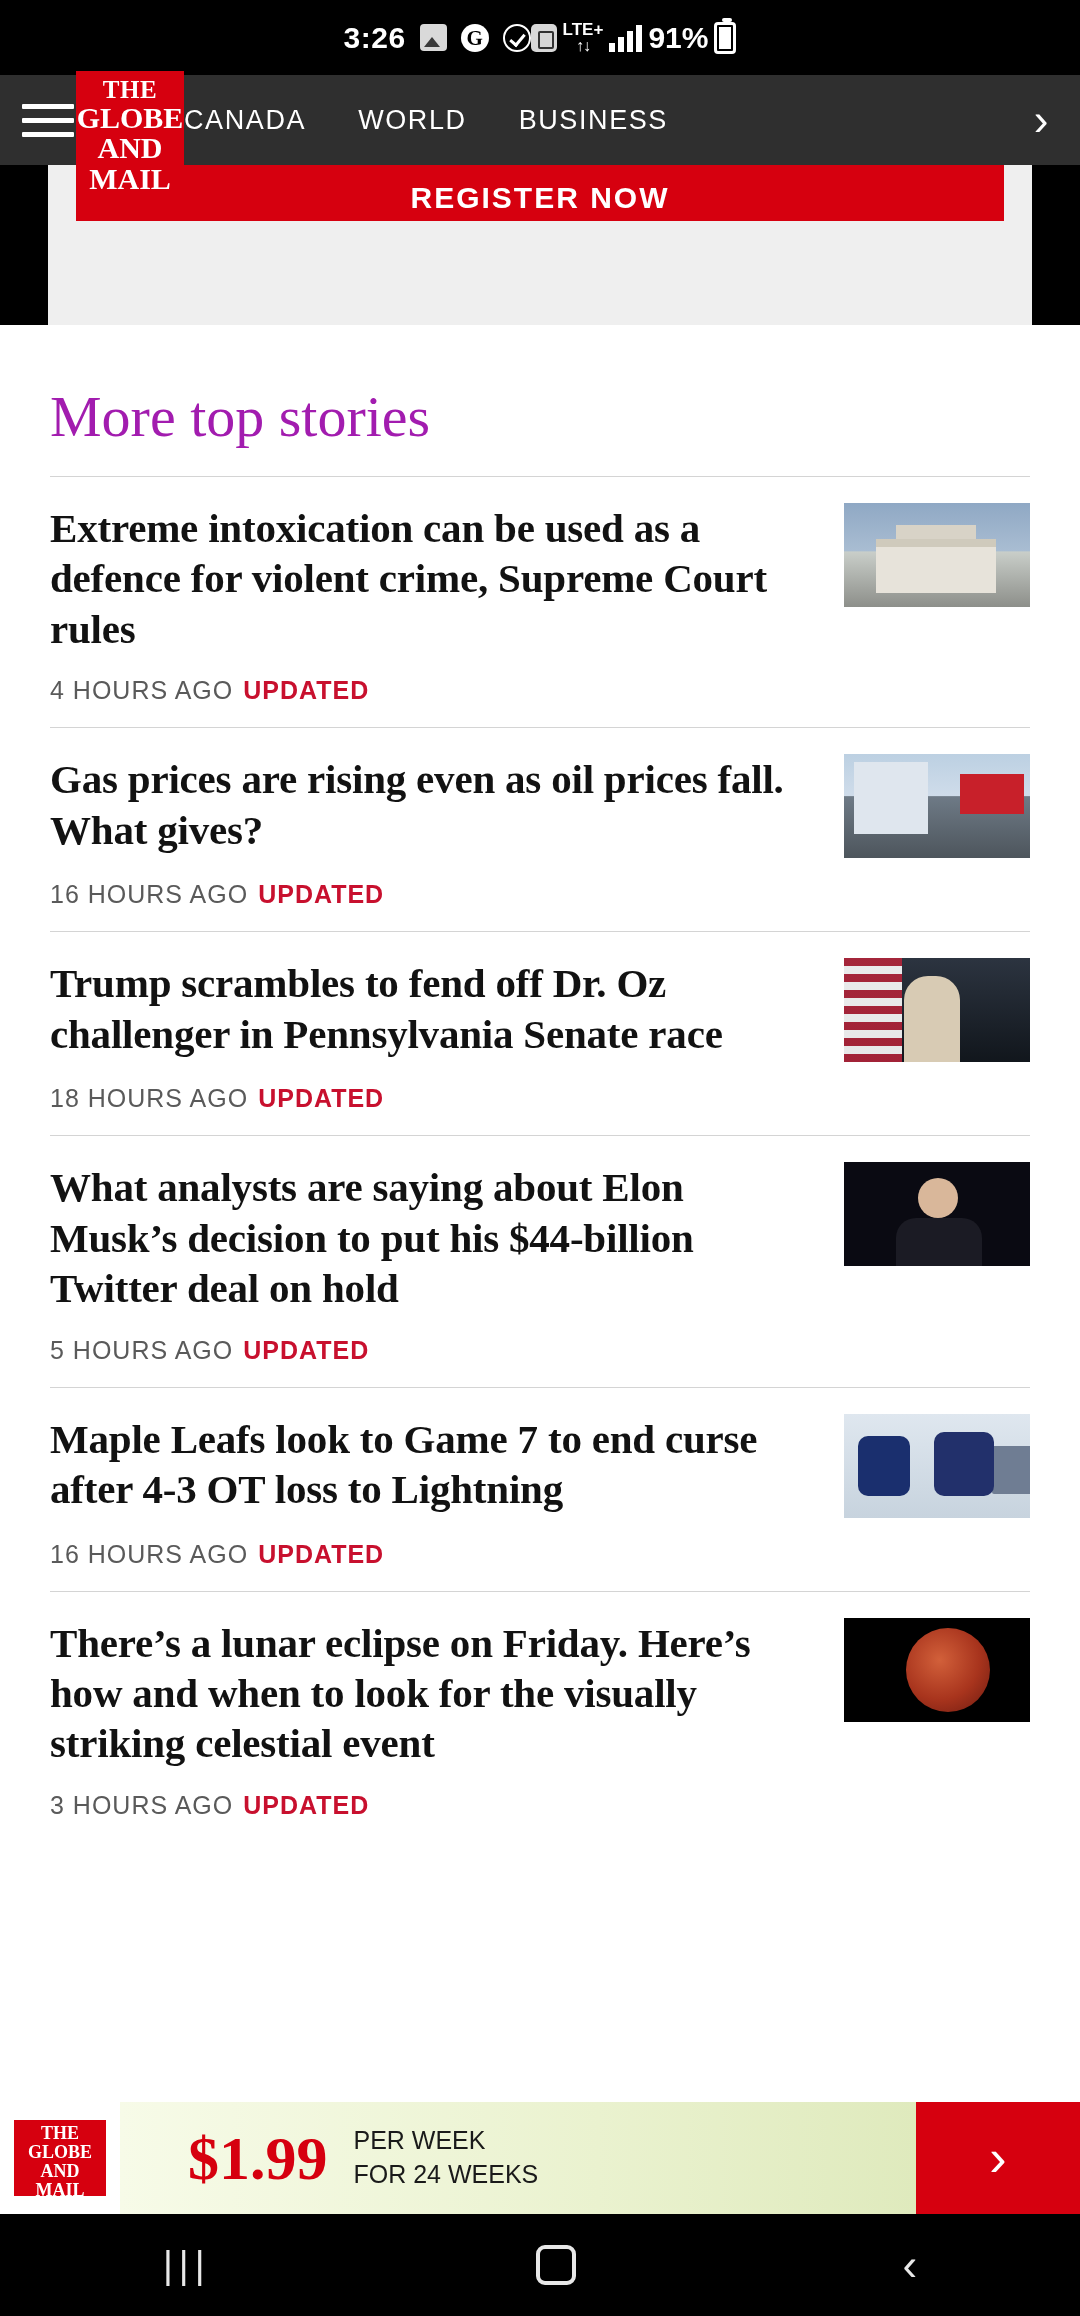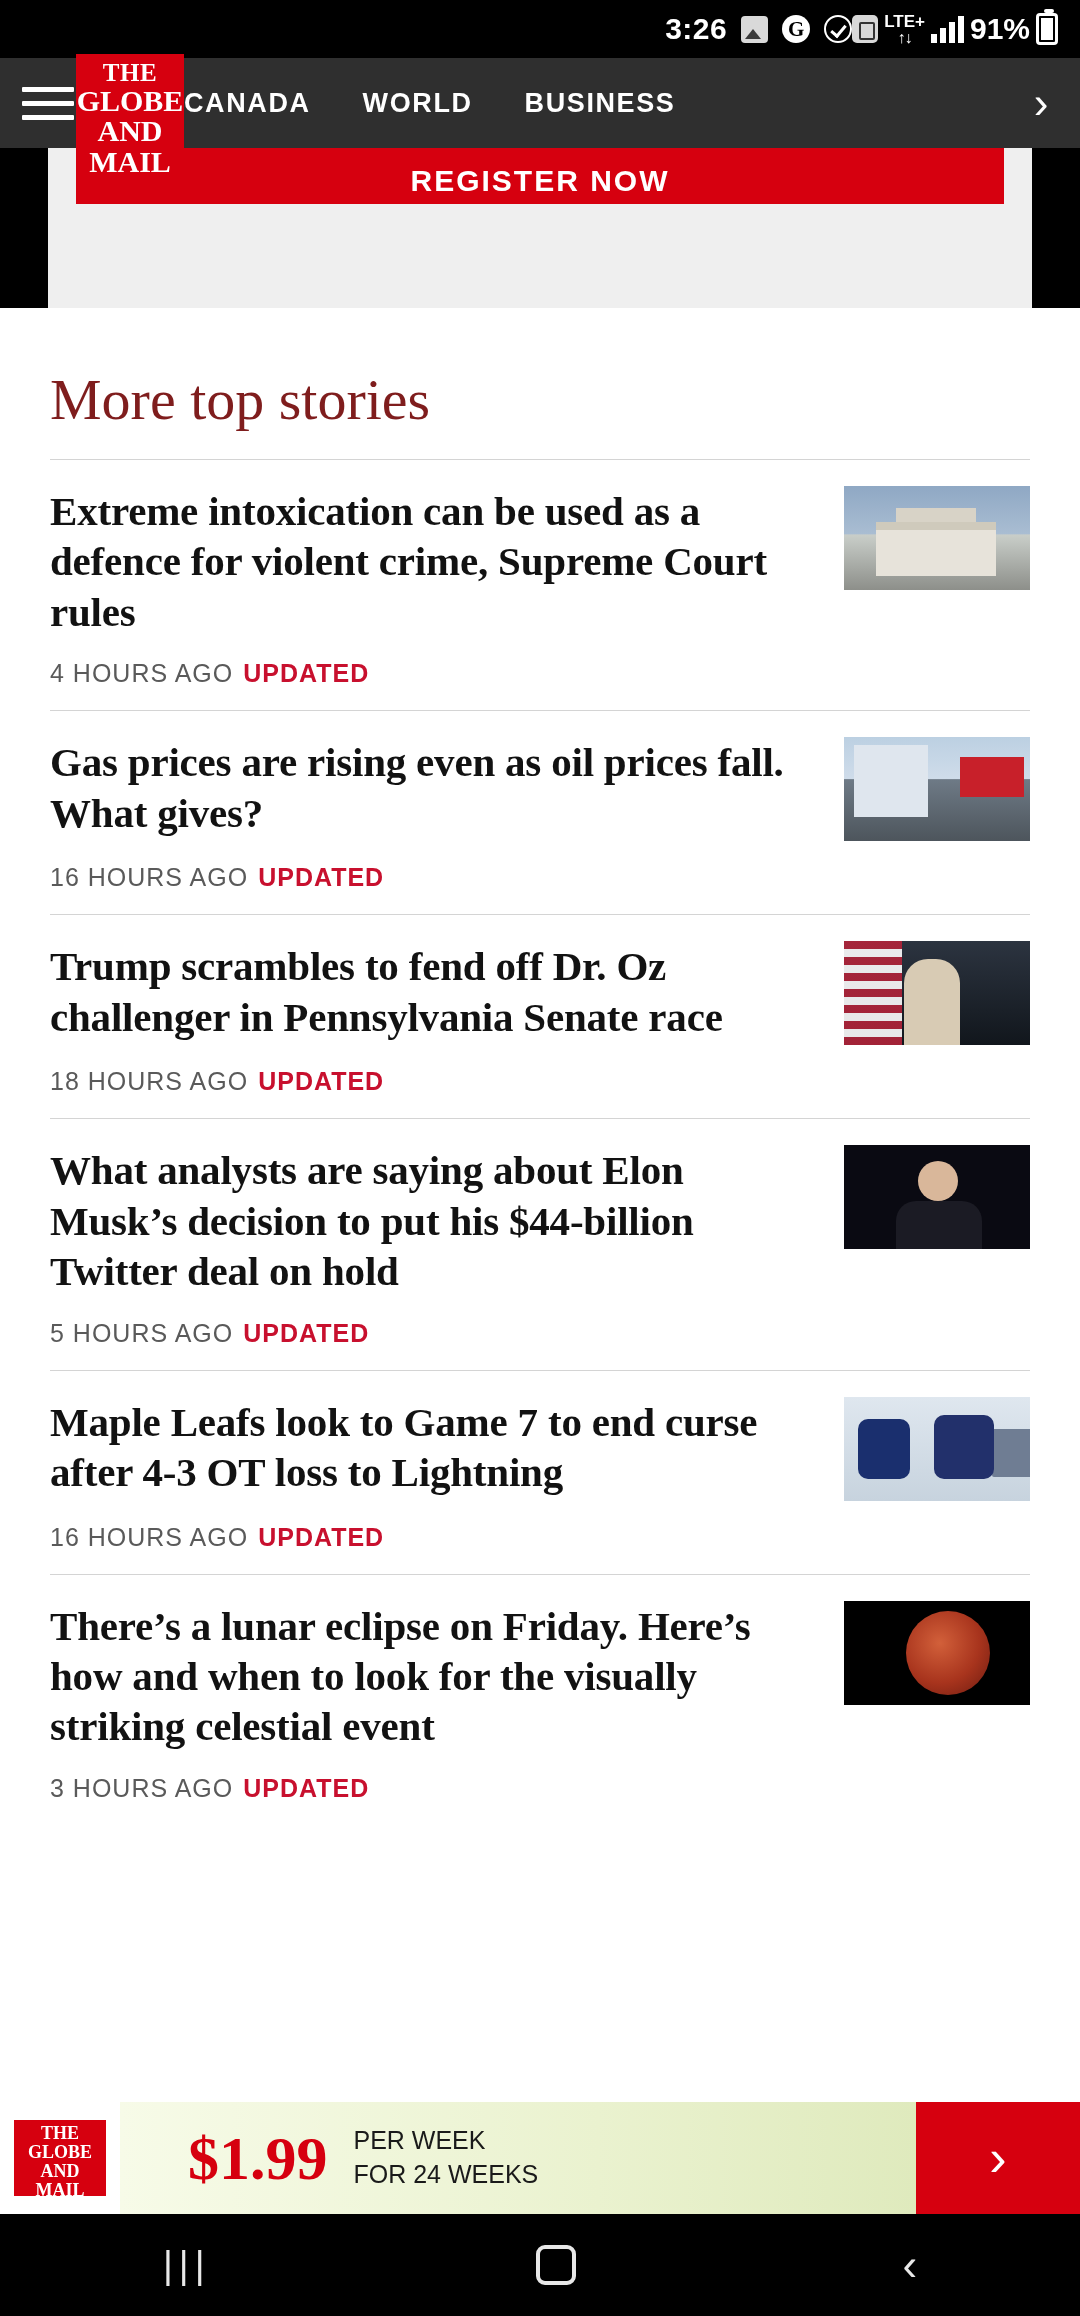--- a/index.html
+++ b/index.html
@@ -10,26 +10,26 @@
   body {
     width: 1080px;
     height: 2316px;
     font-family: "Liberation Sans", sans-serif;
     overflow: hidden;
     position: relative;
   }
 
   
   .status-bar {
-    height: 58px;
+    height: 75px;
     background: #000000;
     color: #ffffff;
     display: flex;
     align-items: center;
-    justify-content: flex-end;
+    justify-content: center;
     padding: 0 22px;
     box-sizing: border-box;
   }
   .status-left {
     display: flex;
     align-items: center;
     gap: 14px;
   }
   .status-time {
     font-size: 30px;
@@ -187,21 +187,21 @@
     font-size: 44px;
     font-weight: 300;
   }
   .nav-links {
     flex: 1;
     display: flex;
     align-items: center;
     gap: 52px;
     color: #ffffff;
     font-size: 27px;
-    font-weight: bold;
+    font-weight: normal;
     letter-spacing: 1.6px;
     padding-left: 10px;
   }
   .masthead {
     position: absolute;
     left: 76px;
     top: -4px;
     width: 108px;
     height: 126px;
     background: #d6000f;
@@ -245,21 +245,21 @@
     align-items: flex-end;
     justify-content: center;
     padding-bottom: 6px;
     box-sizing: border-box;
   }
 
   
   .section-title {
     font-family: "Liberation Serif", serif;
     font-size: 58px;
-    color: #7f1d1d;
+    color: #a21caf;
     margin: 58px 50px 26px 50px;
   }
   .rule {
     height: 1px;
     background: #d4d4d4;
     margin: 0 50px;
   }
 
   .story {
     display: flex;

